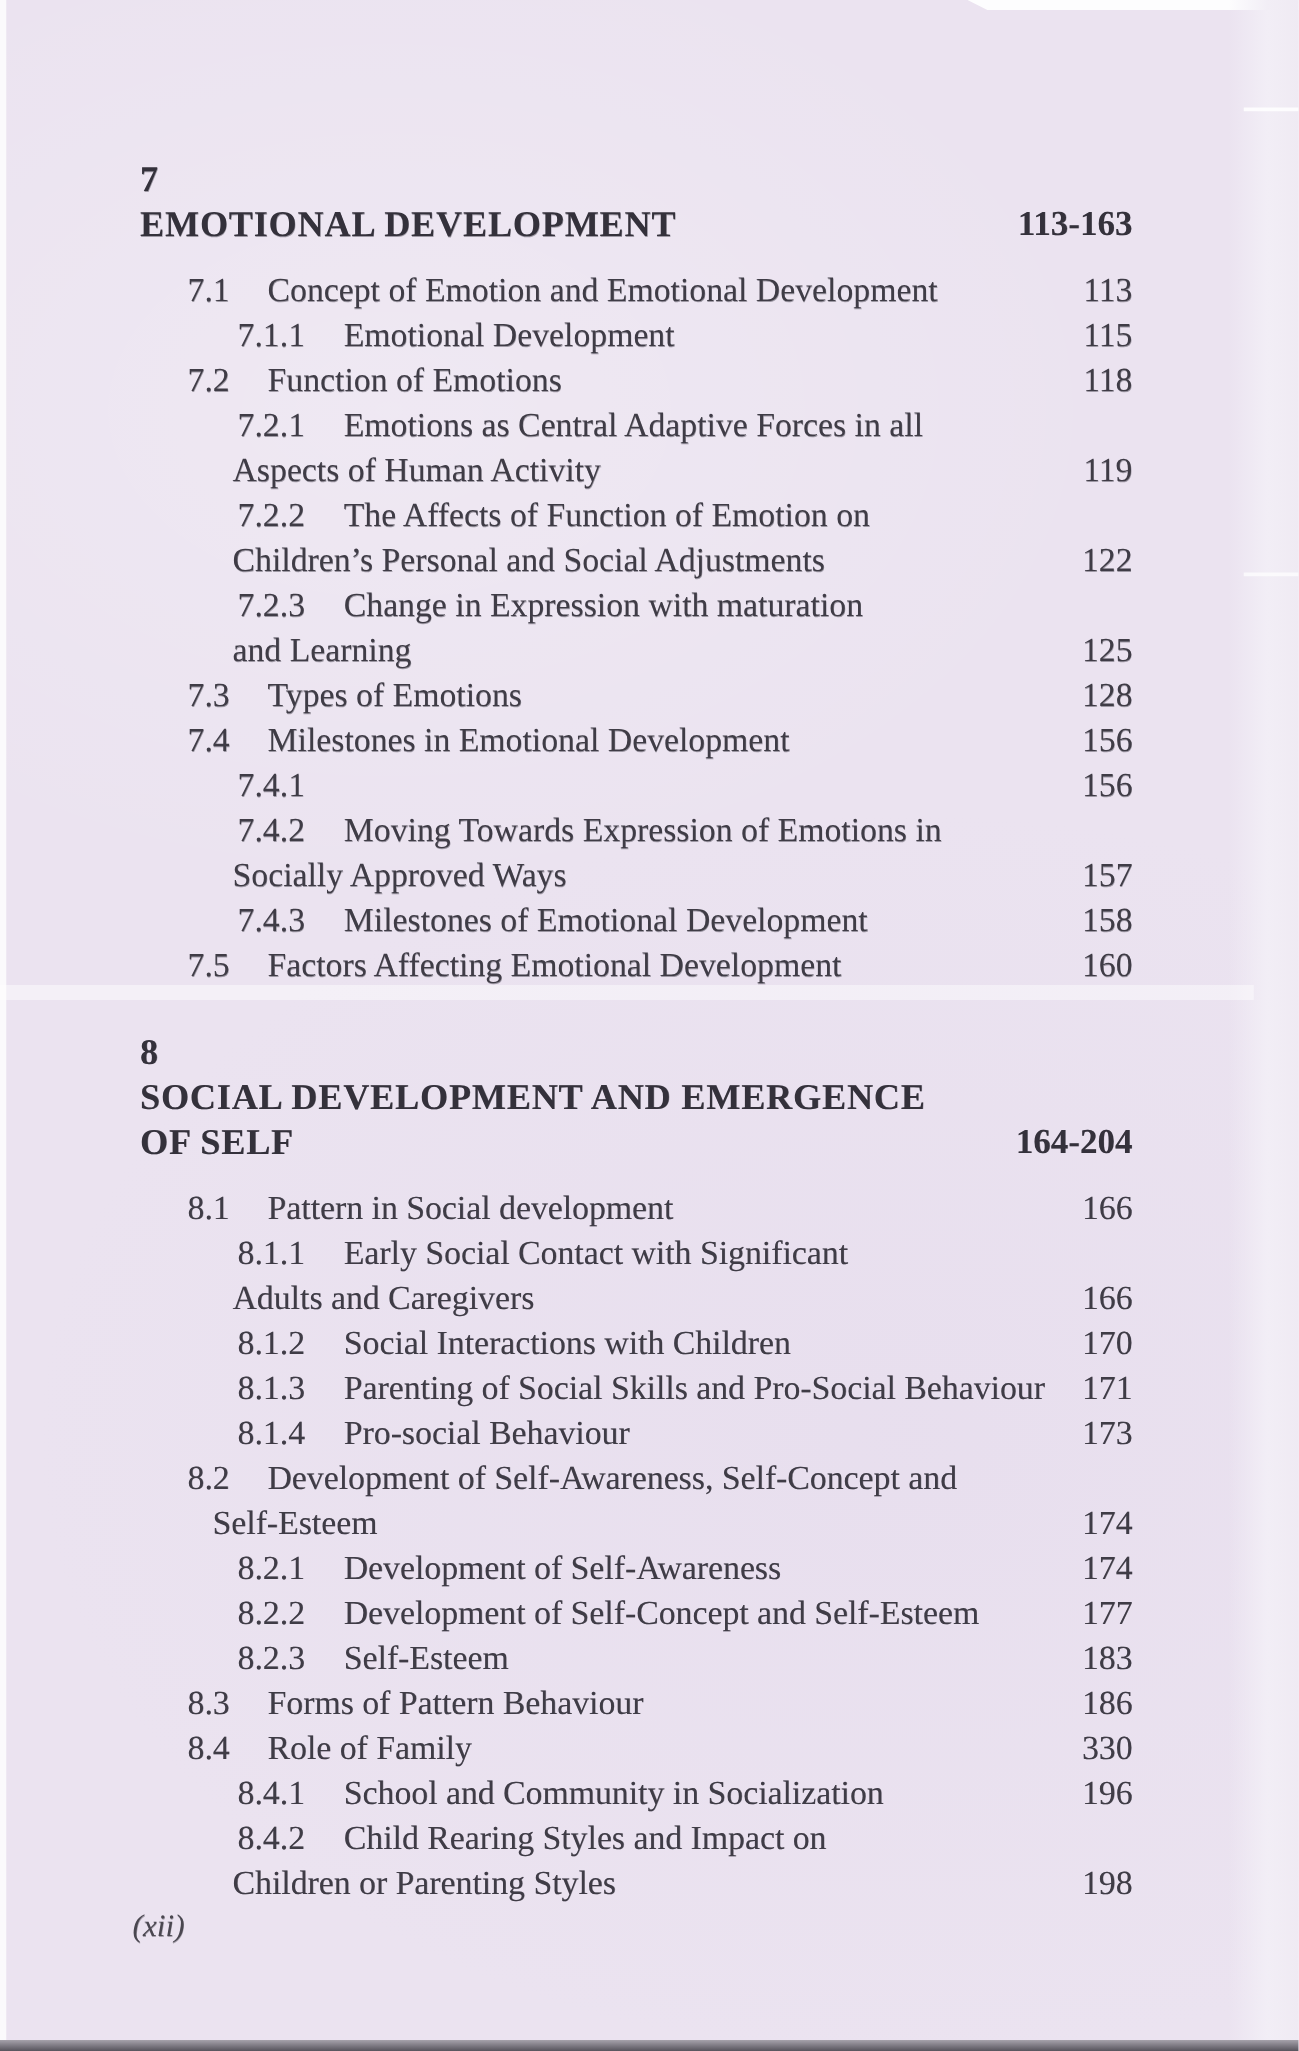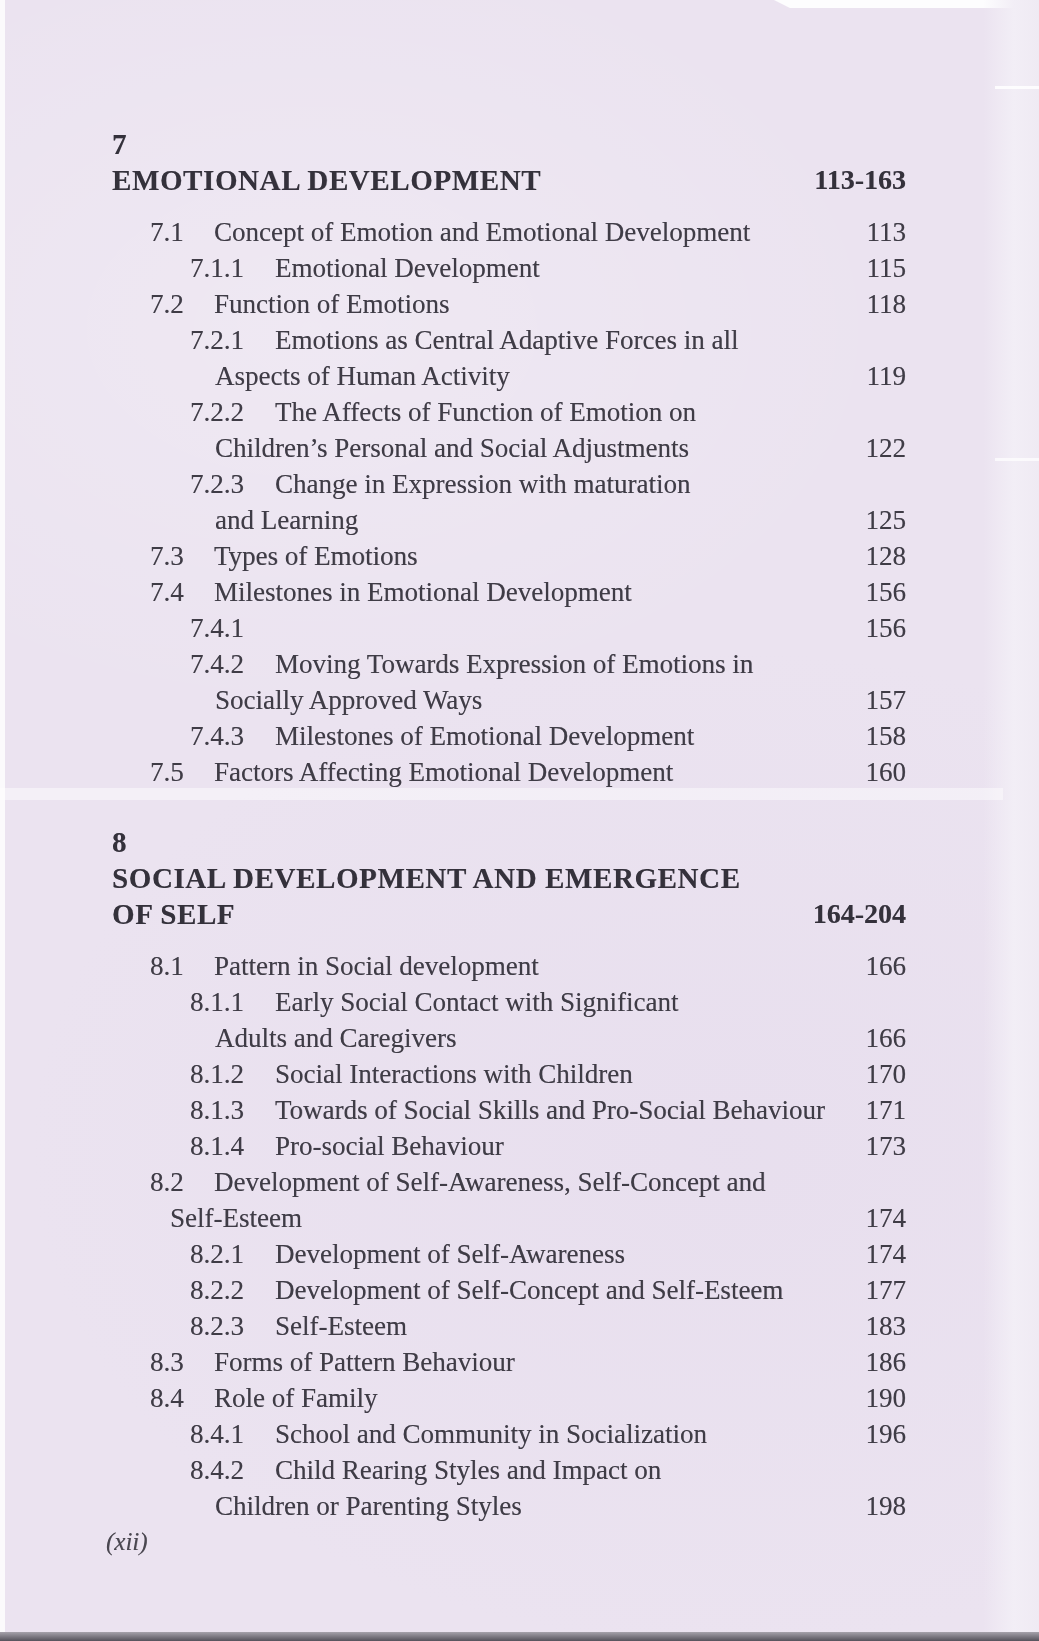--- a/index.html
+++ b/index.html
@@ -37,21 +37,21 @@
   .head-title { font-weight:bold; font-size:29px; letter-spacing:0.6px; color:#34313b; padding-left:6px; white-space:nowrap; }
   .head-pages { margin-left:auto; font-weight:bold; font-size:28px; color:#34313b; flex-shrink:0; }
   .chapter + .chapter { margin-top:34px; }
 
   .row  { display:flex; line-height:36px; font-size:27px;margin-left:44px; }
   .num  { flex-shrink:0; }
   .lvl1 .num { width:64px; }
   .lvl2 { margin-left:84px; }
   .lvl2 .num { width:85px; }
   .lvl1.cont { margin-left:64px; }
-  .lvl2.cont { margin-left:109px;align-items:flex-end; }
+  .lvl2.cont { margin-left:80px;align-items:flex-end; }
   .txt  { white-space:nowrap; }
   .pg   { margin-left:auto; padding-left:10px; flex-shrink:0; }
 
   .footer { position:absolute; top:1528px; left:106px; width:800px; 
             font-style:italic; font-size:25px; color:#4a4750;
             text-shadow:0.3px 0.3px 0.5px rgba(63,60,70,0.4); }
 </style>
 </head>
 <body>
 
@@ -202,21 +202,21 @@
   </div>
 
   <div class="row lvl2">
     <span class="num">8.1.2</span>
     <span class="txt">Social Interactions with Children</span>
     <span class="pg">170</span>
   </div>
 
   <div class="row lvl2">
     <span class="num">8.1.3</span>
-    <span class="txt">Towards of Social Skills and Pro-Social Behaviour</span>
+    <span class="txt">Parenting of Social Skills and Pro-Social Behaviour</span>
     <span class="pg">171</span>
   </div>
 
   <div class="row lvl2">
     <span class="num">8.1.4</span>
     <span class="txt">Pro-social Behaviour</span>
     <span class="pg">173</span>
   </div>
 
   <div class="row lvl1">
@@ -251,21 +251,21 @@
 
   <div class="row lvl1">
     <span class="num">8.3</span>
     <span class="txt">Forms of Pattern Behaviour</span>
     <span class="pg">186</span>
   </div>
 
   <div class="row lvl1">
     <span class="num">8.4</span>
     <span class="txt">Role of Family</span>
-    <span class="pg">190</span>
+    <span class="pg">330</span>
   </div>
 
   <div class="row lvl2">
     <span class="num">8.4.1</span>
     <span class="txt">School and Community in Socialization</span>
     <span class="pg">196</span>
   </div>
 
   <div class="row lvl2">
     <span class="num">8.4.2</span>

